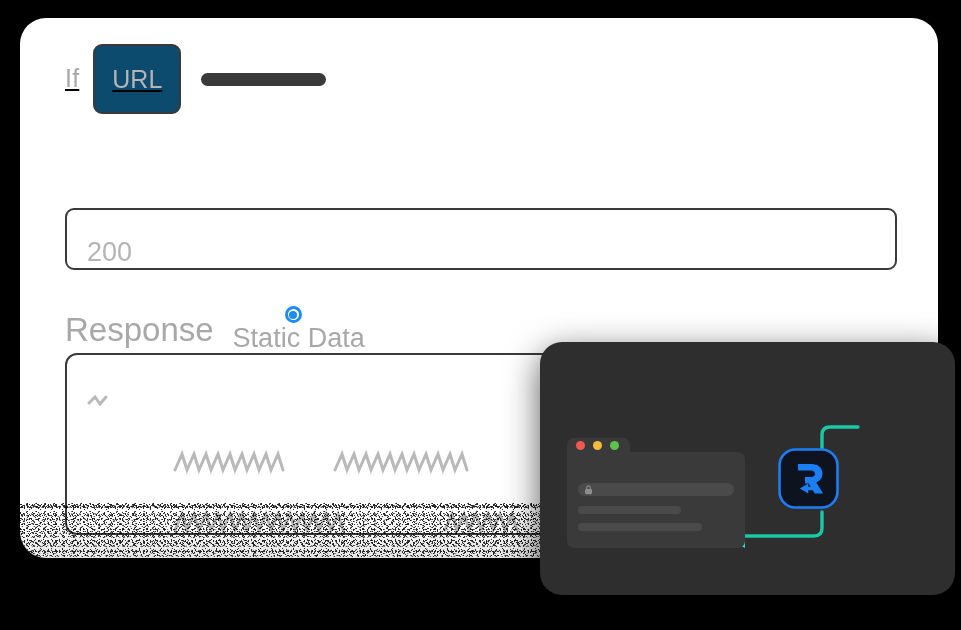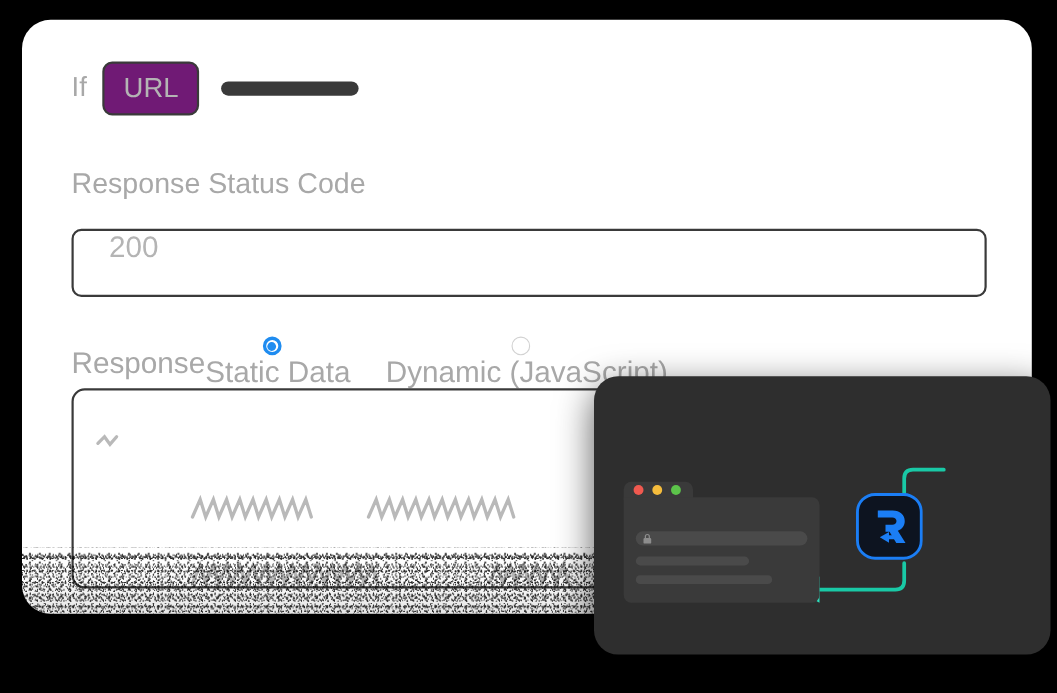--- a/index.html
+++ b/index.html
@@ -50,62 +50,62 @@
       linear-gradient(to bottom, rgba(0,0,0,0) 0%, rgba(0,0,0,0.02) 45%, rgba(0,0,0,0.12) 100%);
     background-size: 7px 9px, 9px 11px, 8px 10px, 11px 9px, 7px 12px, 10px 8px,
                     9px 13px, 8px 9px, 12px 10px, 7px 11px, 10px 12px, 9px 8px,
                     11px 13px, 8px 11px, 6px 8px, 7px 9px, 6px 10px, 8px 8px,
                     7px 11px, 6px 9px, 9px 10px, 100% 100%;
     opacity:0.85;
   }
 
   
   .rule-row {
-    position:absolute; left:45px; top:38px;
-    display:flex; align-items:center; gap:14px;
+    position:absolute; left:45px; top:26px;
+    display:flex; align-items:center; gap:14px;text-decoration:underline;
   }
   .rule-if {
     font-size:25px; color:#a8a8a8; letter-spacing:0.2px;
     padding-bottom:2px;
   }
   .select-box {
     border:2.2px solid #3a3a3a;
     border-radius:9px;
-    height:49px;
+    height:70px;
     display:flex; align-items:center;
     padding:0 17px;
-    background:#701a75;
+    background:#0c4a6e;
   }
   .select-box span { font-size:25px; color:#b4b4b4; white-space:nowrap; }
   .rule-pill {
     width:125px; height:13px; border-radius:7px;
     background:#3a3a3a; margin-left:6px;
   }
 
   
   .field-label {
     position:absolute; font-size:26px; color:#a8a8a8;
   }
   .label-status { left:45px; top:133px; }
 
   .status-input {
     position:absolute; left:45px; top:190px;
     width:832px; height:62px;
     border:2.2px solid #3a3a3a; border-radius:9px;
     background:#fff;
-    display:flex; align-items:flex-start; padding:0 32px;
+    display:flex; align-items:flex-end; padding:0 20px;
   }
   .status-input span { font-size:27px; color:#b4b4b4; }
 
   
   .response-row {
     position:absolute; left:45px; top:288px;
     display:flex; align-items:center;
   }
-  .response-label { font-size:27px; color:#a8a8a8; }
+  .response-label { font-size:33px; color:#a8a8a8; margin-right:19px; }
   .radio-opt { display:flex; align-items:center; margin-right:32px;flex-direction:column; }
   .radio-dot {
     width:17px; height:17px; border-radius:50%;
     border:3px solid #1f8cf0; background:#fff;
     position:relative; margin-right:11px; flex:none;
   }
   .radio-dot::after {
     content:""; position:absolute; left:50%; top:50%;
     transform:translate(-50%,-50%);
     width:8px; height:8px; border-radius:50%; background:#1f8cf0;
@@ -176,38 +176,33 @@
         <div class="rule-if">If</div>
 
         <div class="select-box">
           <span>URL</span>
         </div>
 
 
         <div class="rule-pill"></div>
       </div>
 
-      <div class="field-label label-status">Response Status Code</div>
 
       <div class="status-input">
         <span>200</span>
       </div>
 
       <div class="response-row">
         <div class="response-label">Response</div>
 
         <label class="radio-opt">
           <span class="radio-dot"></span>
           <span class="lbl">Static Data</span>
         </label>
 
-        <label class="radio-opt">
-          <span class="radio-dot off"></span>
-          <span class="lbl">Dynamic (JavaScript)</span>
-        </label>
       </div>
 
       <div class="code-area">
         <svg class="scribble" width="830" height="180" viewBox="0 0 830 180">
           <g fill="none" stroke="#b9b9b9" stroke-width="3" stroke-linecap="round">
             <path d="M22 48 l6 -6 l5 7 l6 -7"></path>
             <path d="M108 115 l7 -16 l5 16 l7 -16 l5 16 l7 -16 l5 16 l7 -16 l5 16 l7 -16 l5 16 l7 -16 l5 16 l7 -16 l5 16 l7 -16 l5 16 l7 -16 l5 16"></path>
             <path d="M268 115 l7 -16 l5 16 l7 -16 l5 16 l7 -16 l5 16 l7 -16 l5 16 l7 -16 l5 16 l7 -16 l5 16 l7 -16 l5 16 l7 -16 l5 16 l7 -16 l5 16 l7 -16 l5 16 l7 -16 l5 16"></path>
             <path d="M108 175 l7 -16 l5 16 l7 -16 l5 16 l7 -16 l5 16 l7 -16 l5 16 l7 -16 l5 16 l7 -16 l5 16 l7 -16 l5 16 l7 -16 l5 16 l7 -16 l5 16 l7 -16 l5 16 l7 -16 l5 16 l7 -16 l5 16 l7 -16 l5 16 l7 -16 l5 16"></path>
             <path d="M378 175 l7 -16 l5 16 l7 -16 l5 16 l7 -16 l5 16 l7 -16 l5 16 l7 -16 l5 16 l7 -16 l5 16"></path>

